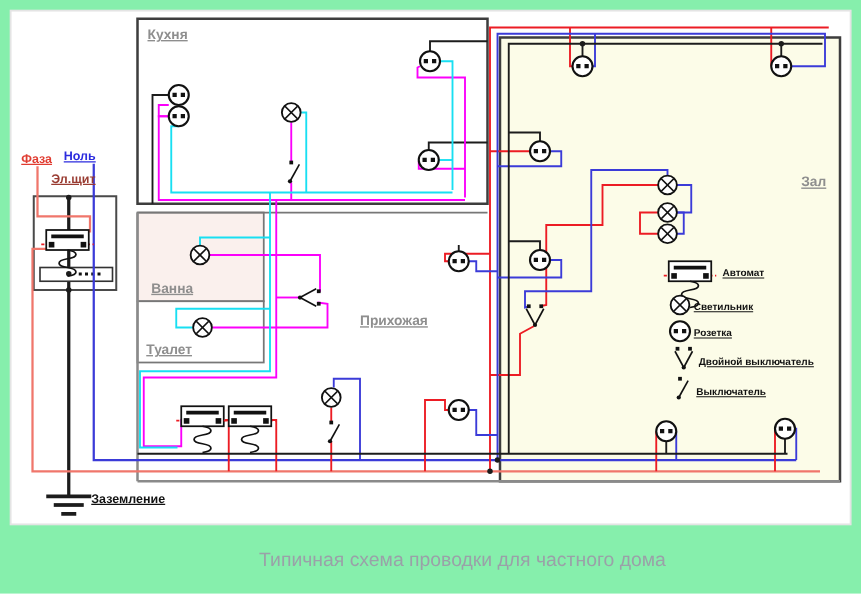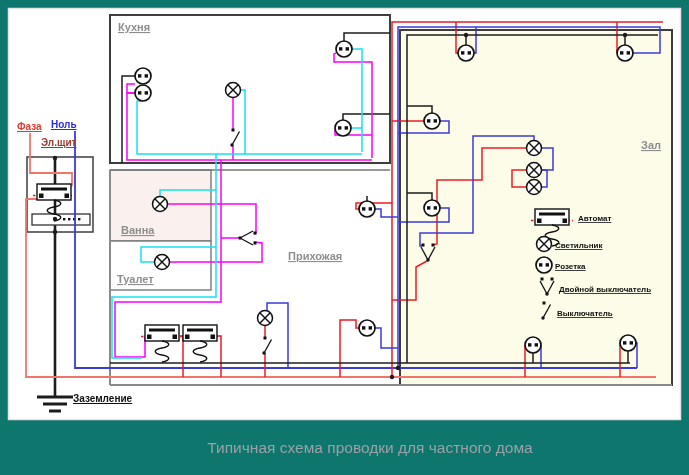--- a/index.html
+++ b/index.html
@@ -1,16 +1,16 @@
 <!DOCTYPE html>
 <html><head>
 <meta charset="utf-8">
 <style>
   html,body{margin:0;padding:0;background:#ffffff;}
-  .stage{position:relative;width:689px;height:475px;background:#0f766e;overflow:hidden;}
+  .stage{position:relative;width:689px;height:475px;background:#86efac;overflow:hidden;}
   svg{display:block;}
   text{font-family:"Liberation Sans","DejaVu Sans",sans-serif;}
   .lbl-room{font-size:11px;font-weight:700;text-decoration:underline;}
   .lbl-feed{font-size:10px;font-weight:700;text-decoration:underline;}
   .lbl-legend{font-size:8px;font-weight:700;text-decoration:underline;}
   .lbl-ground{font-size:10px;font-weight:700;text-decoration:underline;}
   .caption{font-size:15.5px;fill:#9aa1a8;}
 </style>
 </head>
 <body>

